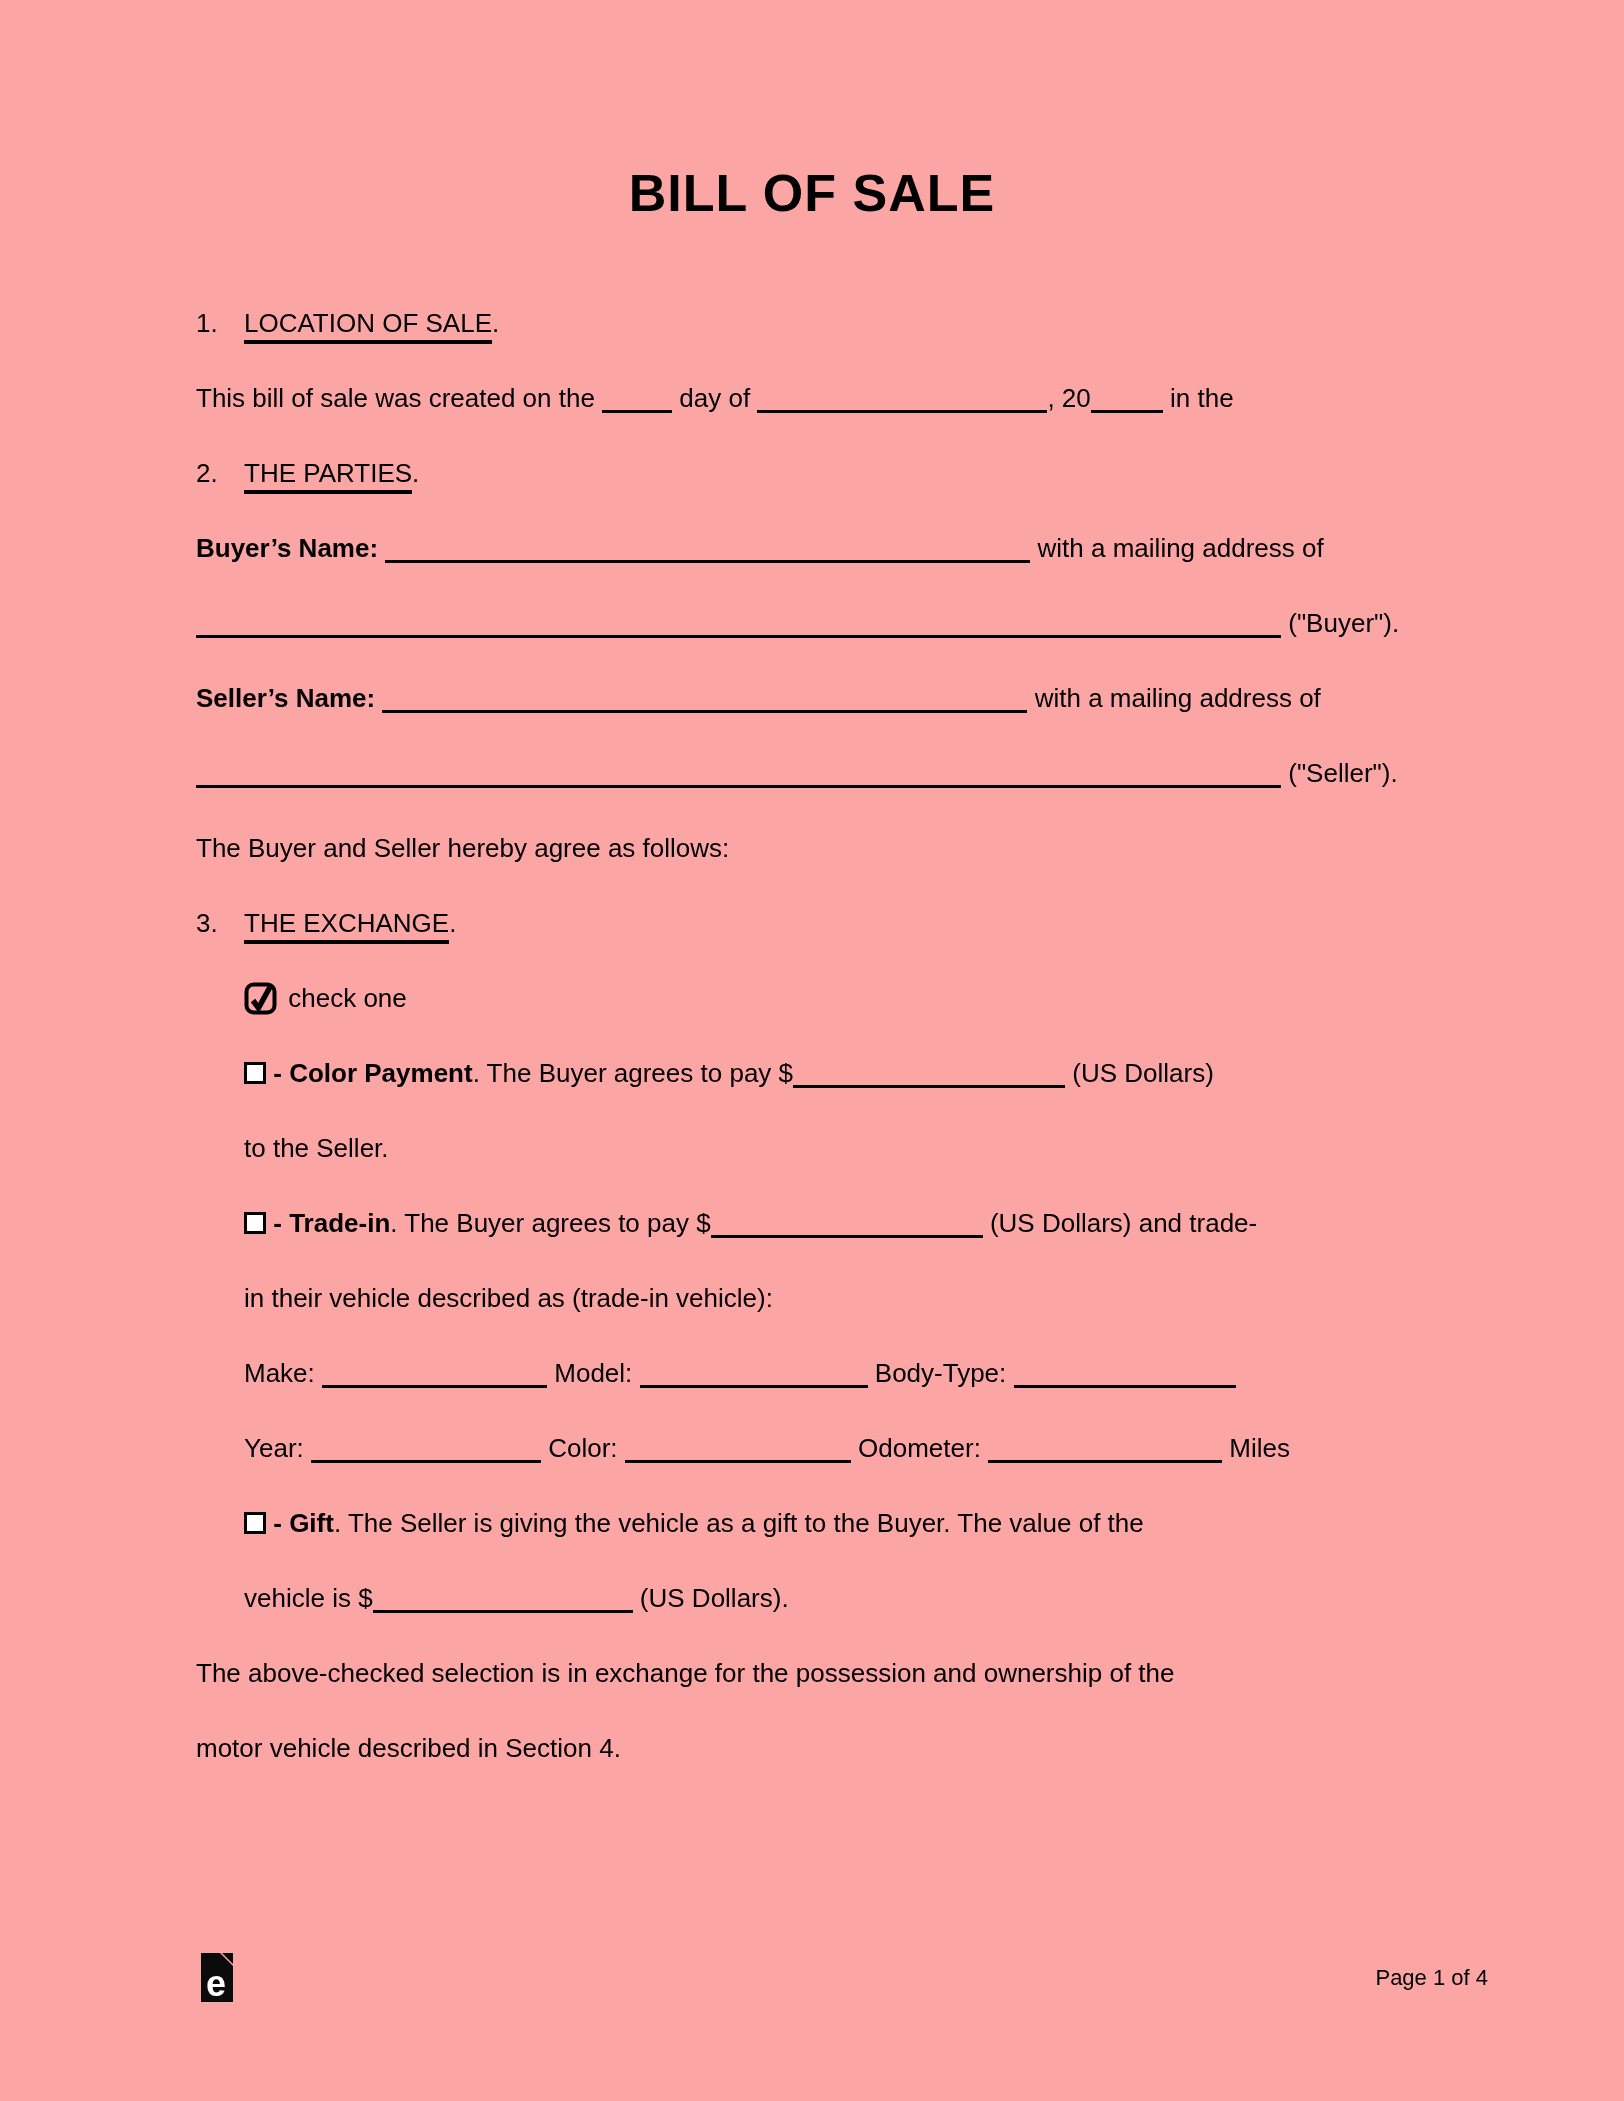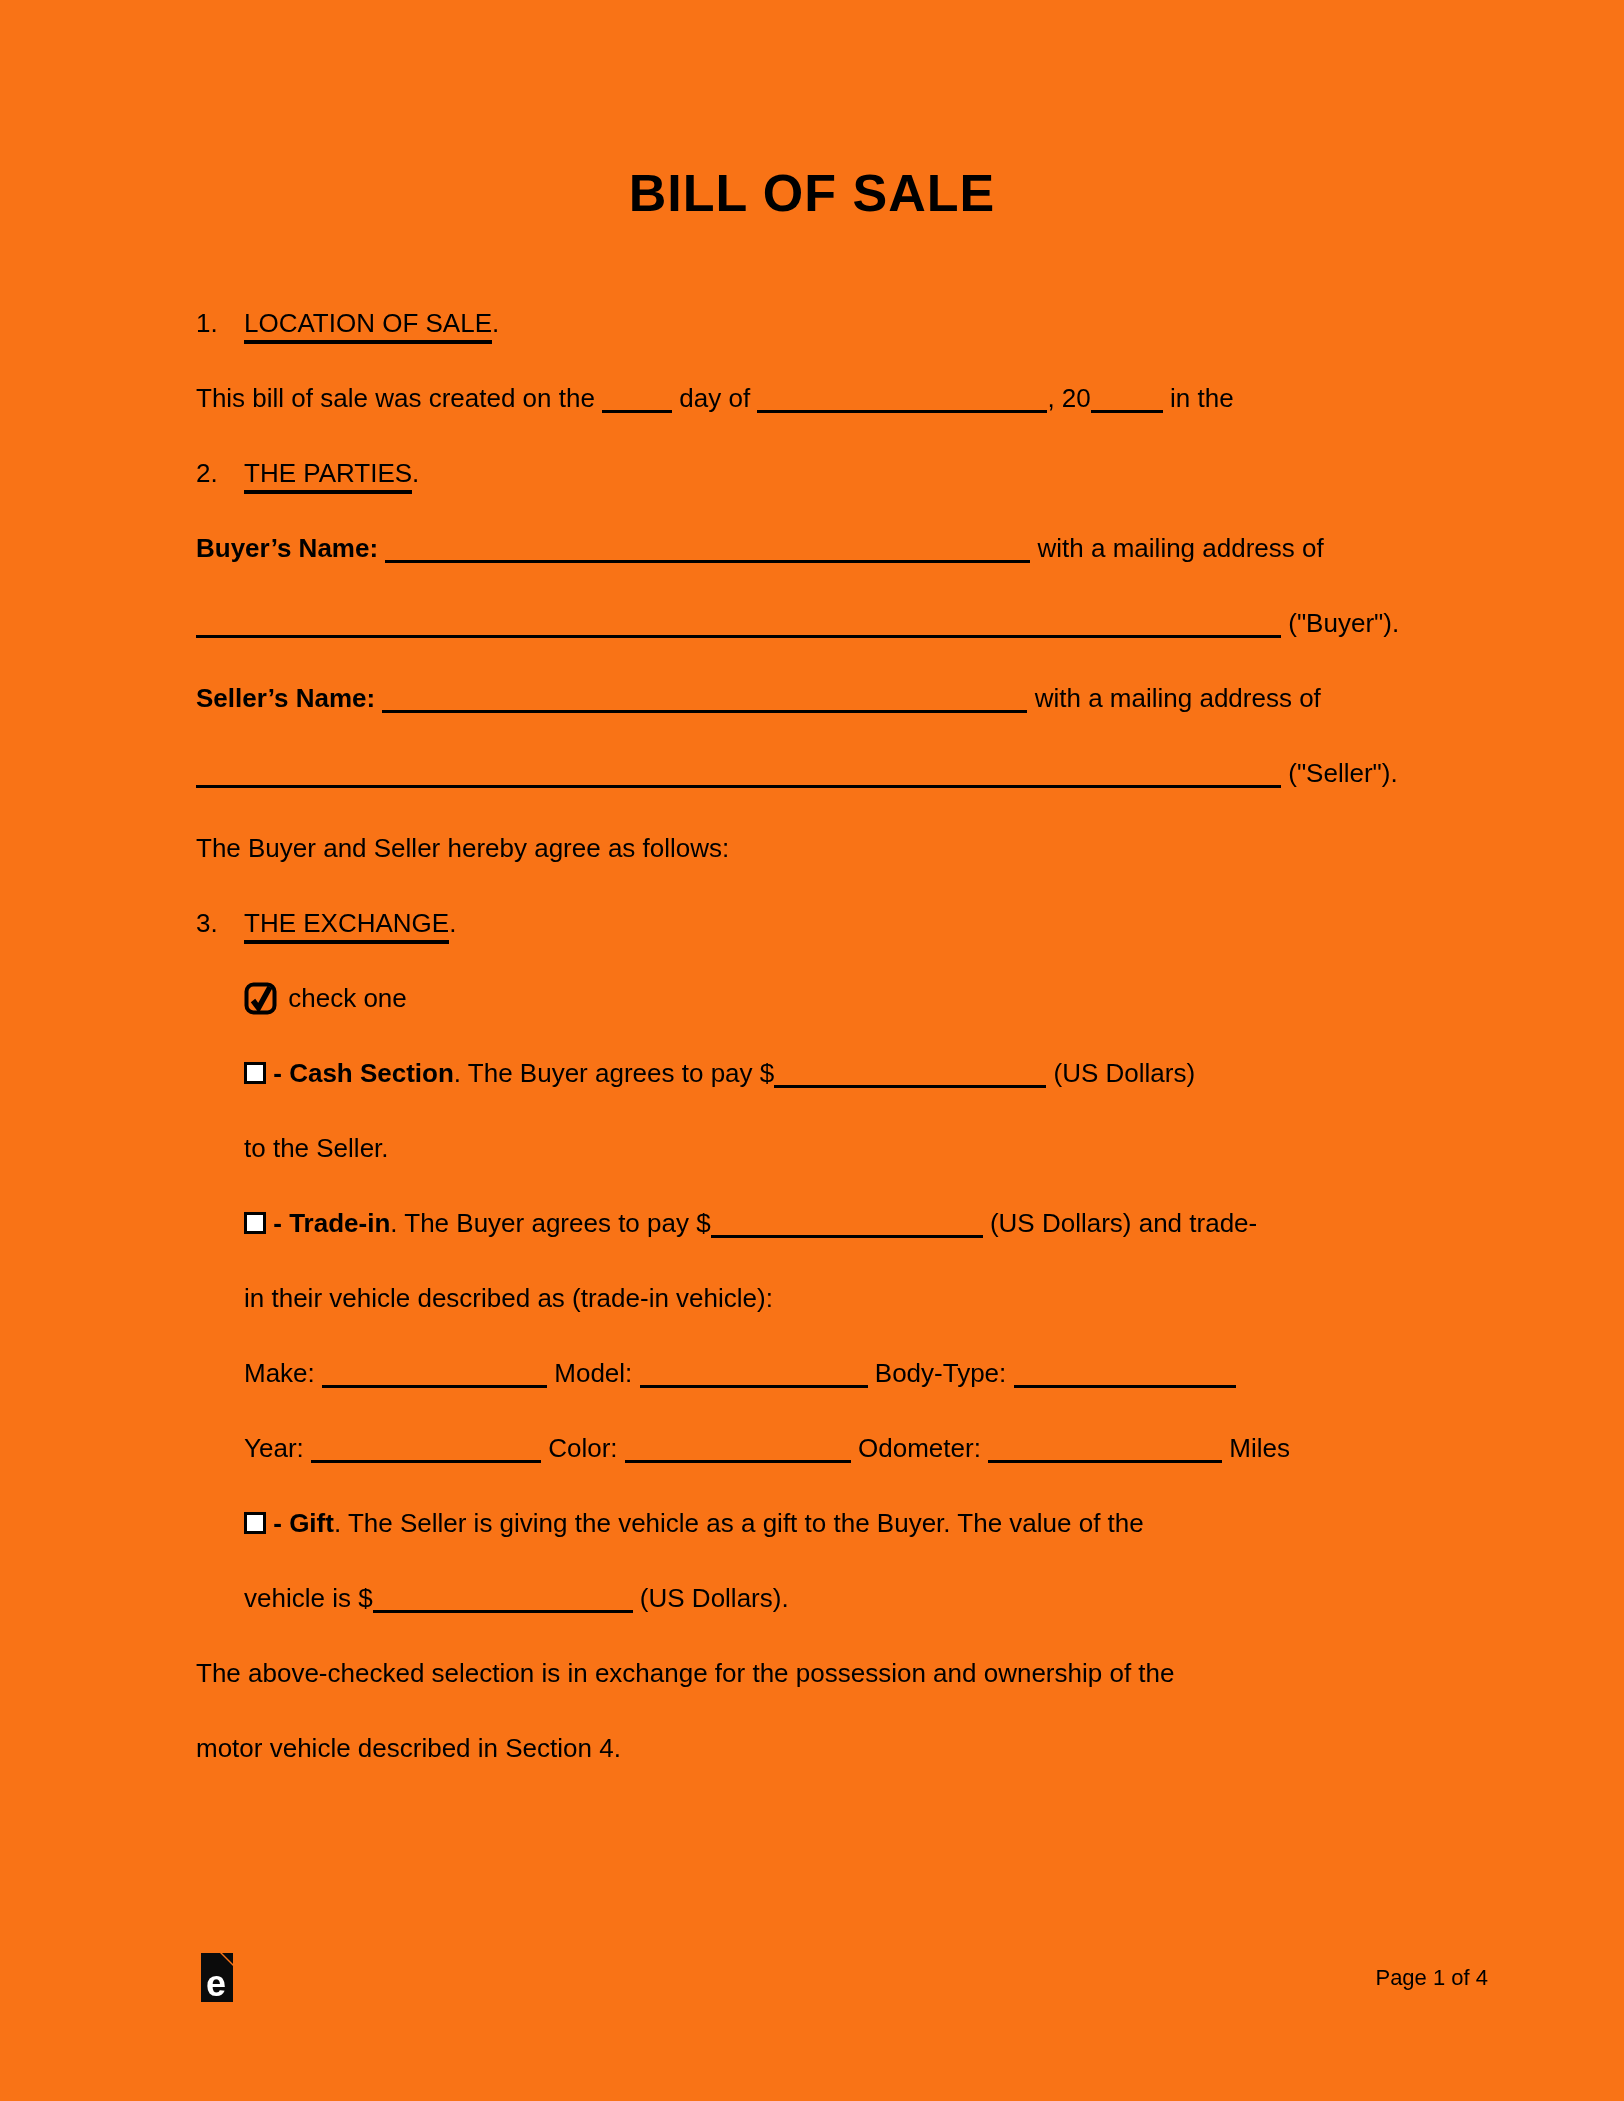--- a/index.html
+++ b/index.html
@@ -1,19 +1,19 @@
 <!DOCTYPE html>
 <html><head>
 <meta charset="utf-8">
 <style>
   html,body { margin:0; padding:0; background:#ffffff; }
   .page {
     position:relative;
     width:1624px; height:2101px;
-    background:#f97316;
+    background:#fca5a5;
     color:#000;
     font-family:"Liberation Sans", sans-serif;
     font-size:26px;
     overflow:hidden;
   }
   .title {
     position:absolute; top:163px; left:0; width:100%;
     margin:0; text-align:center;
     font-size:52px; font-weight:bold; letter-spacing:1px;
   }
@@ -92,21 +92,21 @@
       <svg class="checkone-svg" width="33" height="34" viewBox="0 0 33 34">
         <rect x="2.5" y="3.5" width="28" height="28" rx="7" fill="none" stroke="#000" stroke-width="4"></rect>
         <path d="M9 19.5 L14.5 27 L26 6" fill="none" stroke="#000" stroke-width="5.5" stroke-linecap="butt" stroke-linejoin="miter"></path>
       </svg>
       <span>check one</span>
     </div>
 
     <div class="line indent">
       <span class="cb"></span>
       <span class="b">-</span>
-      <span class="b">Cash Section</span><span>. The Buyer agrees to pay $</span><span class="blank w272"></span>
+      <span class="b">Color Payment</span><span>. The Buyer agrees to pay $</span><span class="blank w272"></span>
       <span>(US Dollars)</span>
     </div>
 
     <div class="line indent"><span>to the Seller.</span></div>
 
     <div class="line indent">
       <span class="cb"></span>
       <span class="b">-</span>
       <span class="b">Trade-in</span><span>. The Buyer agrees to pay $</span><span class="blank w272"></span>
       <span>(US Dollars) and trade-</span>

